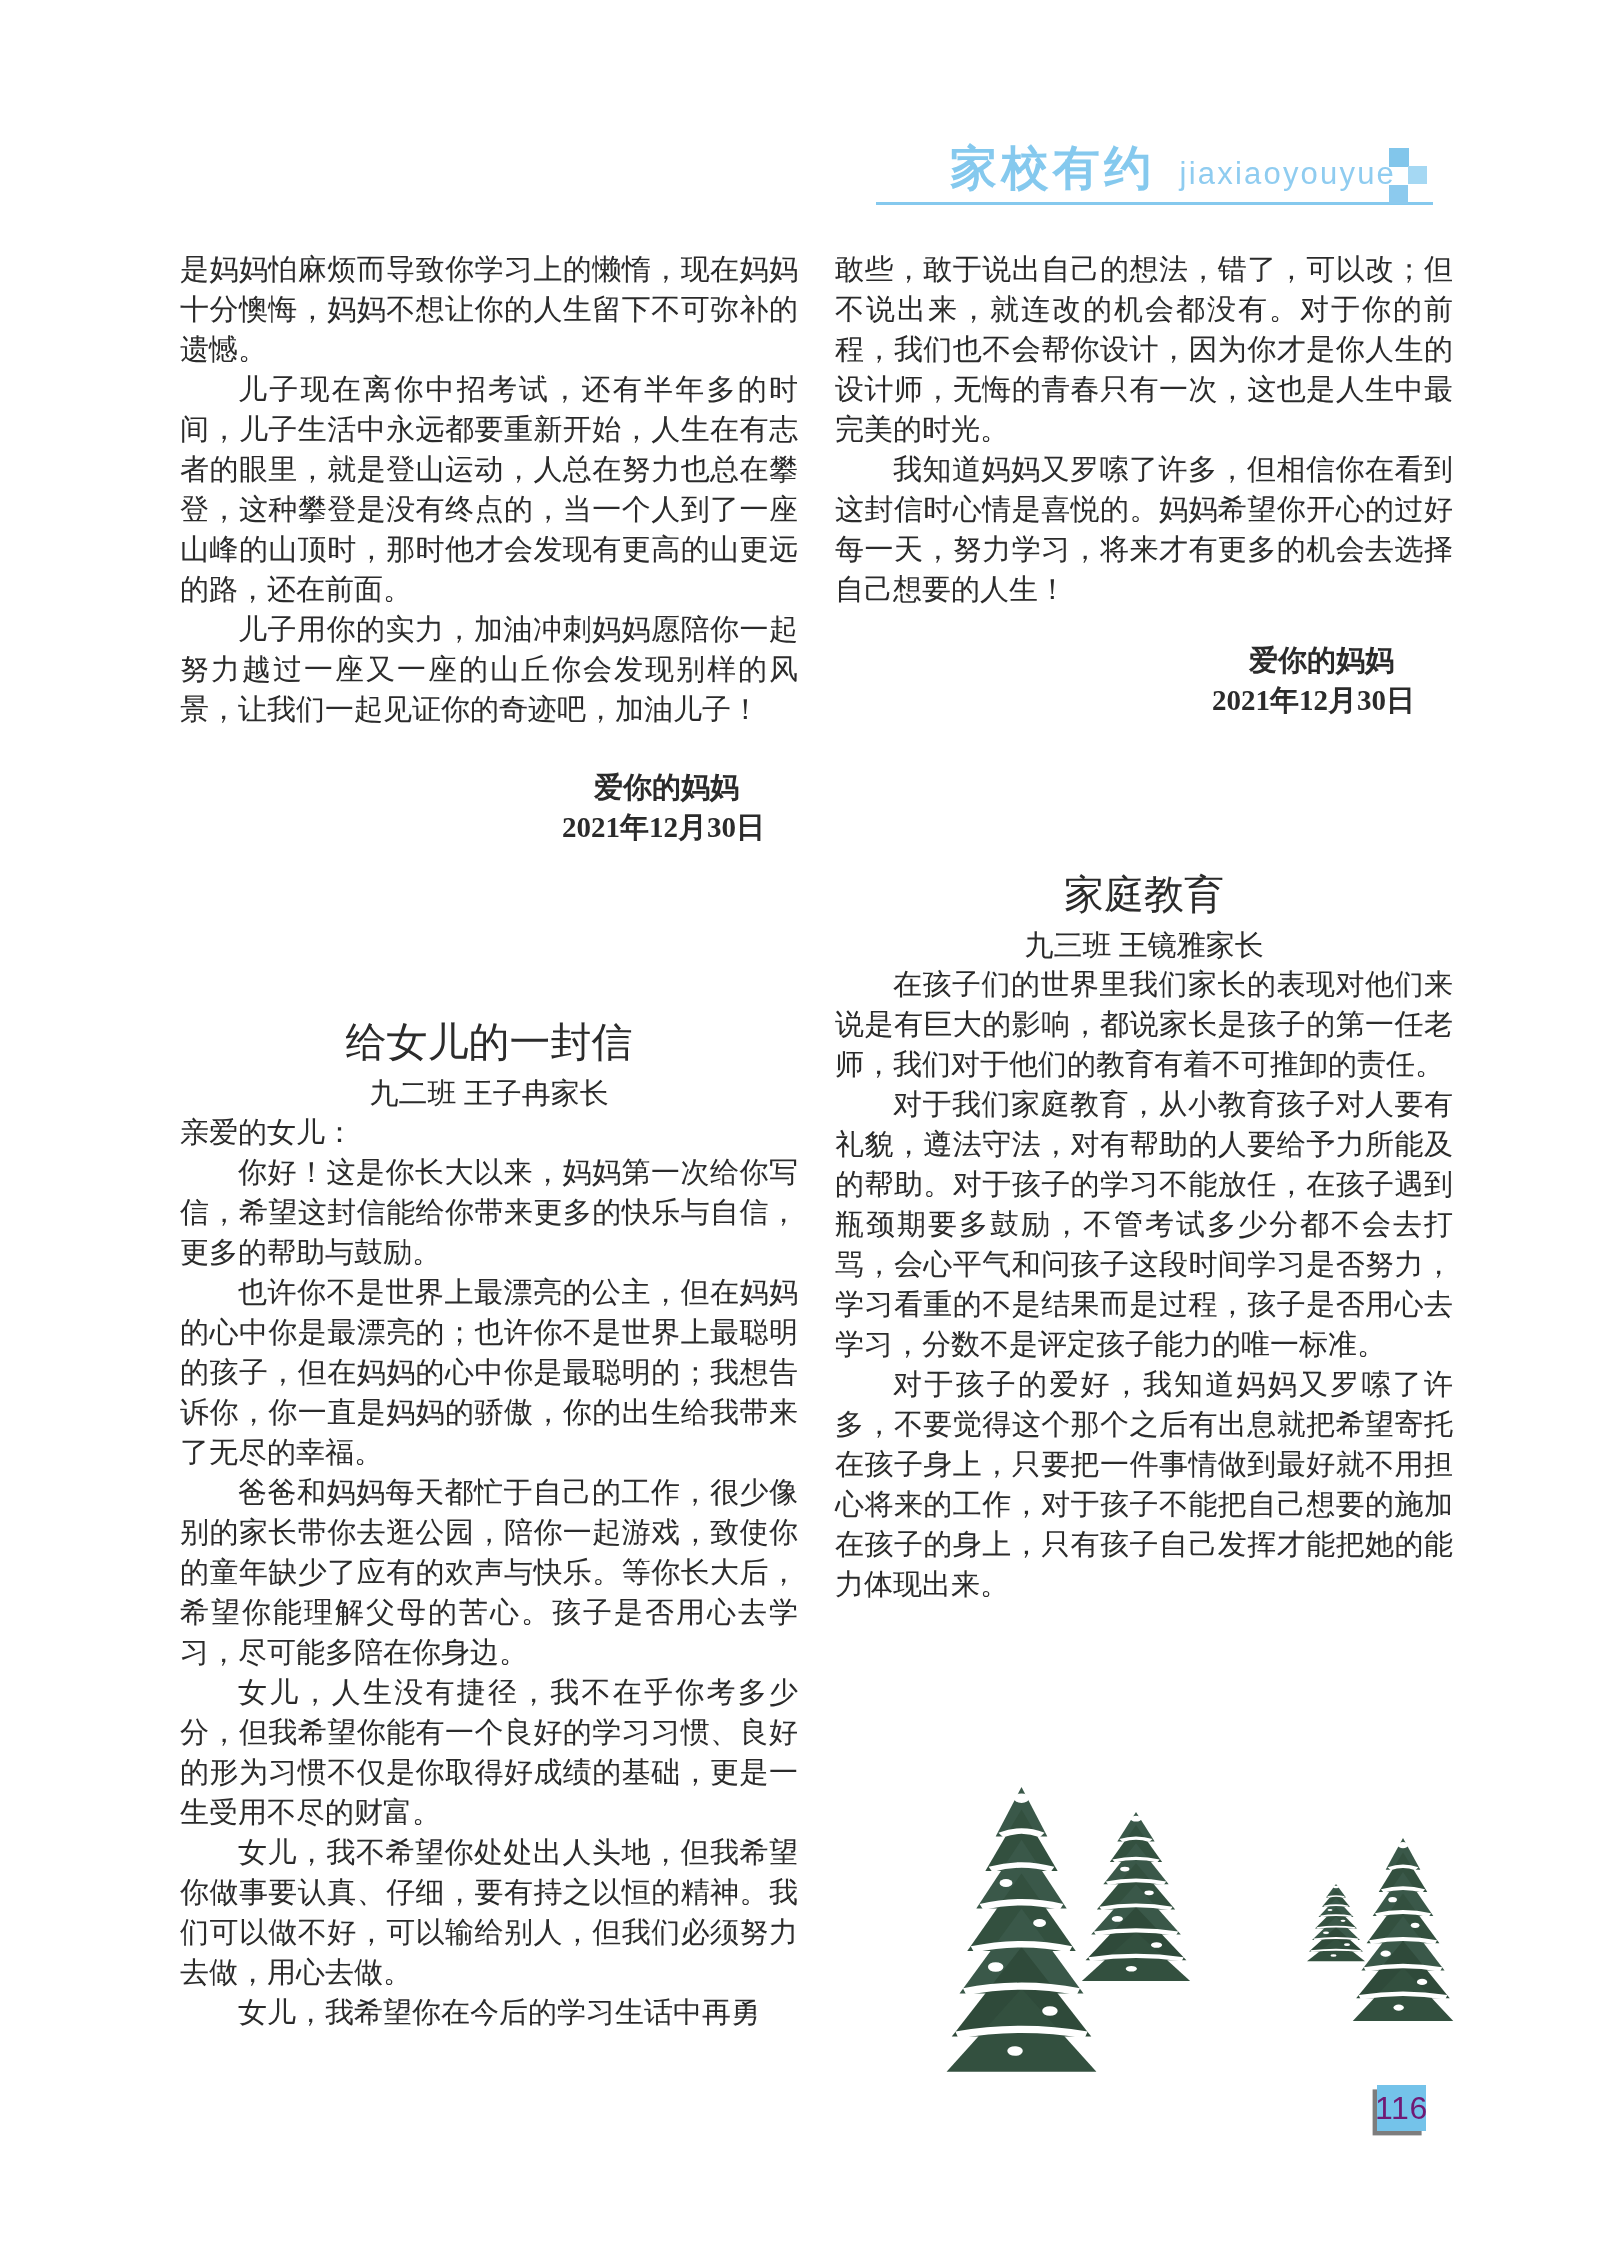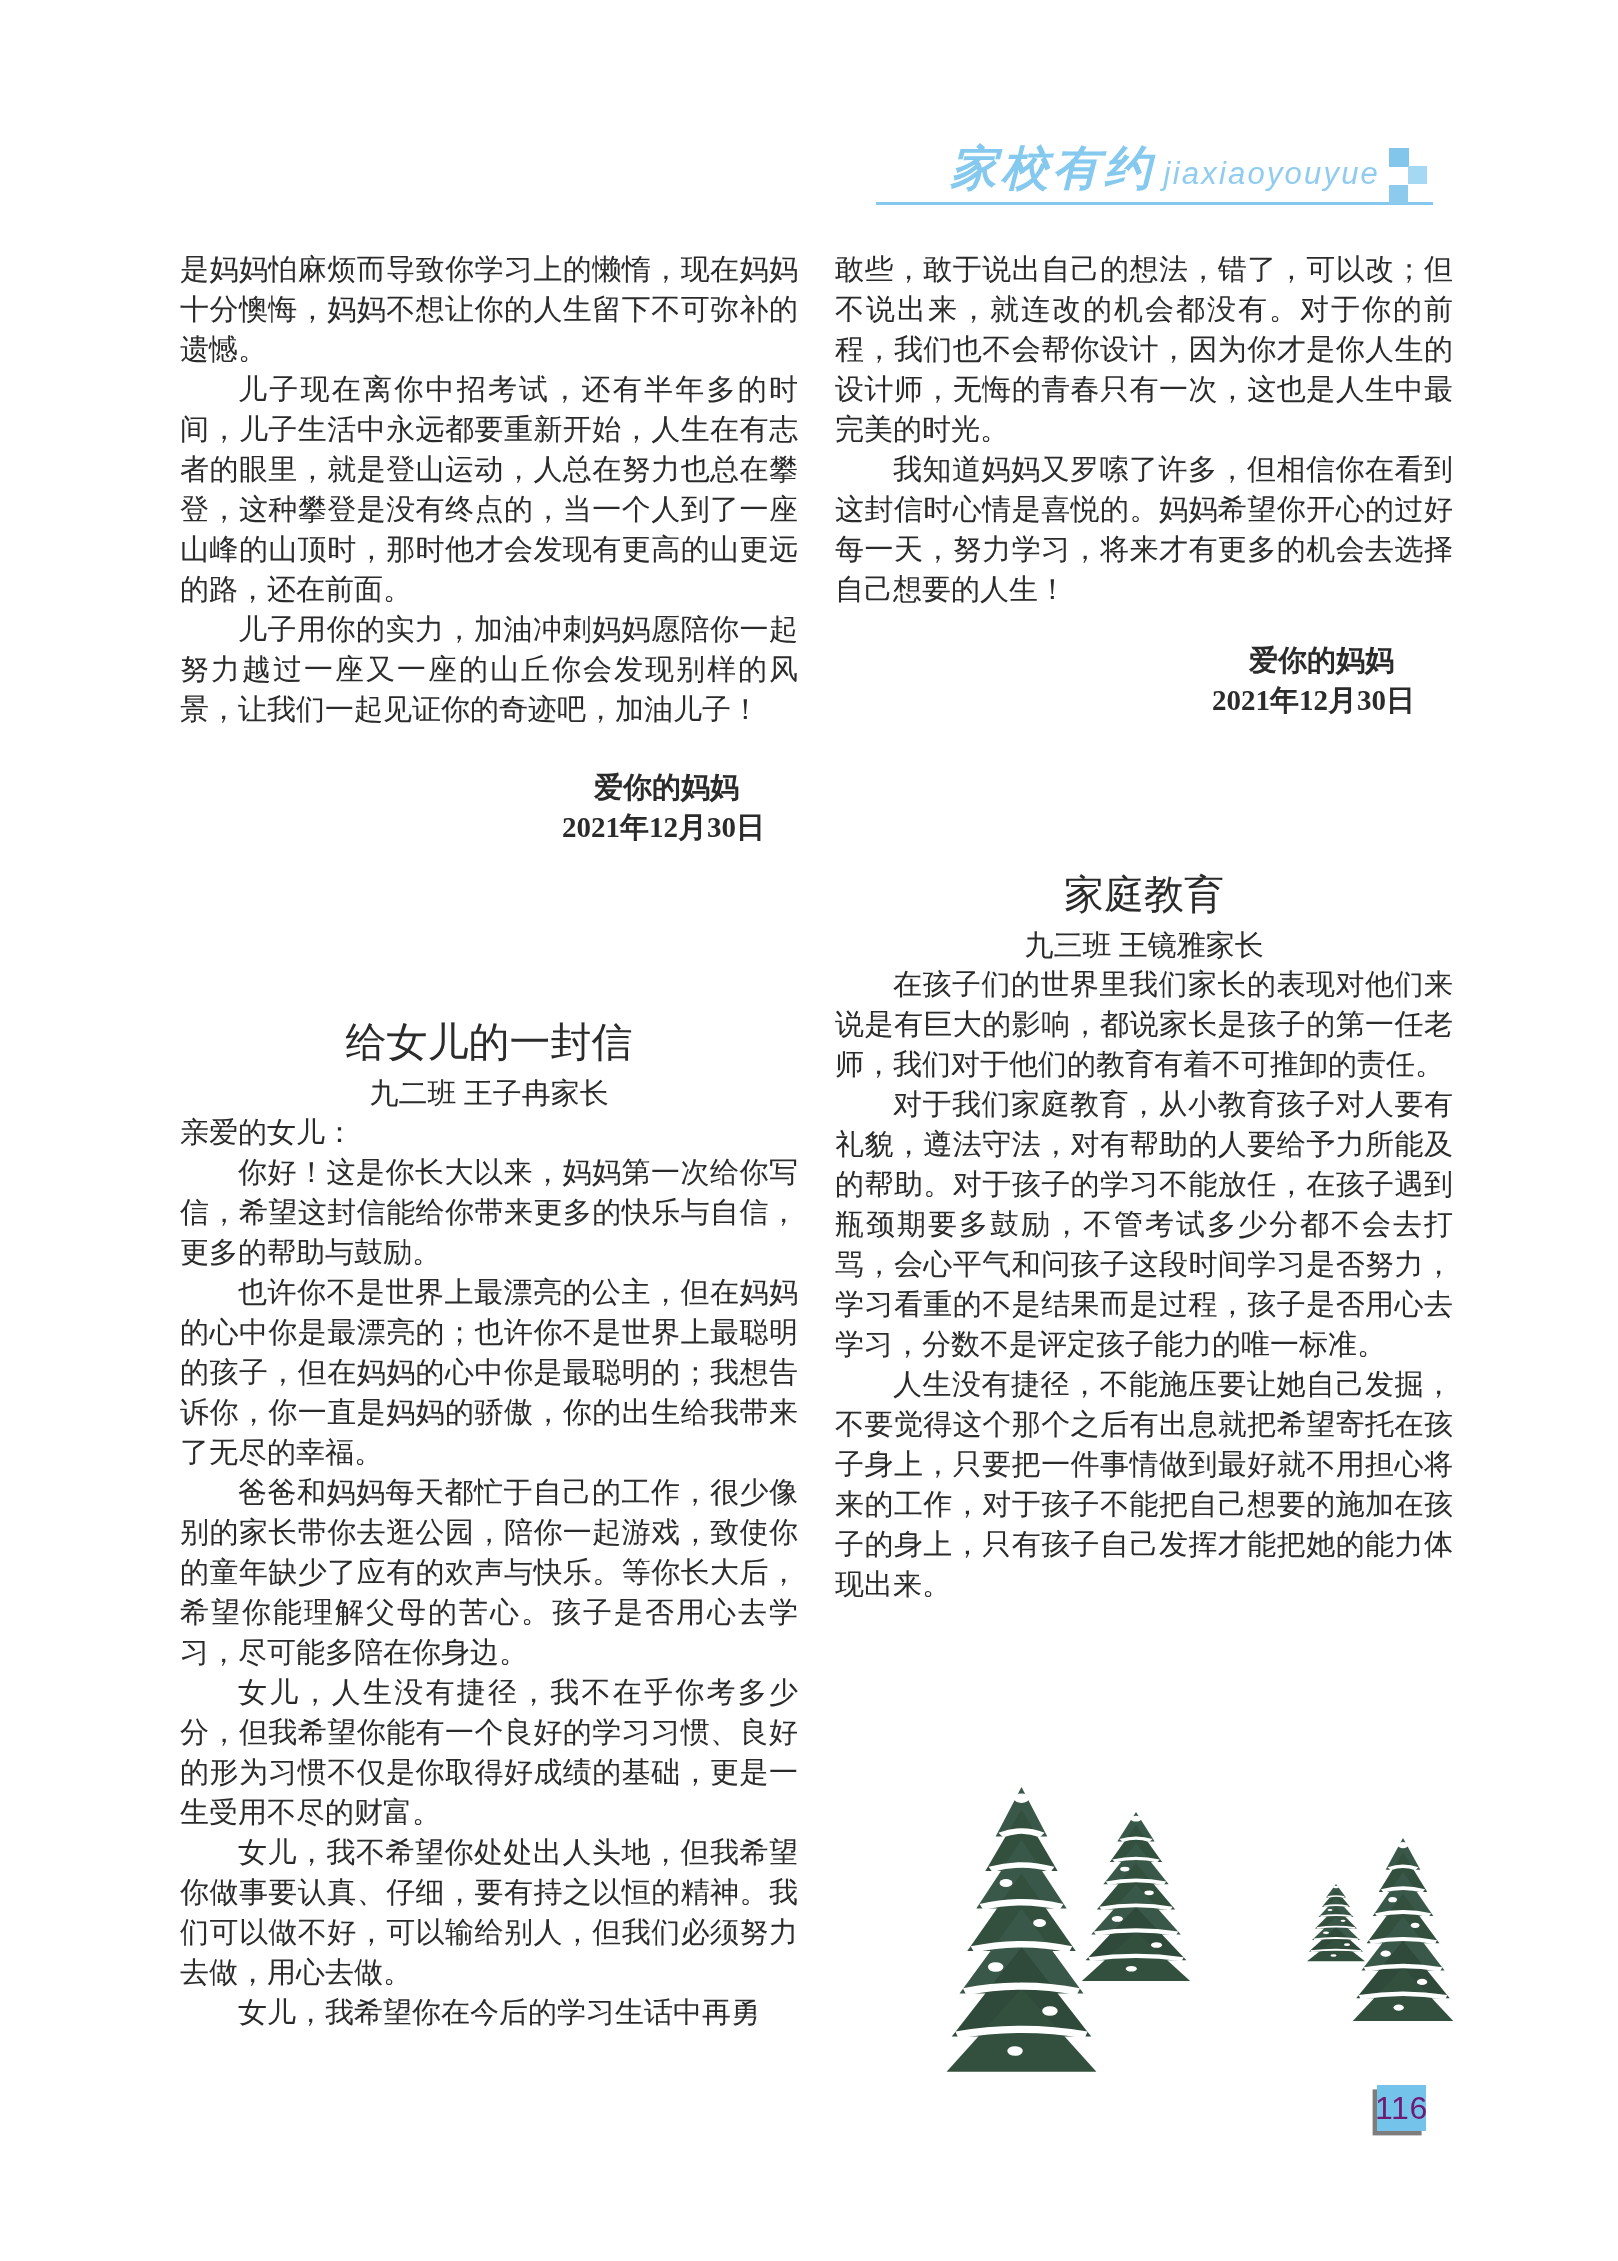--- a/index.html
+++ b/index.html
@@ -1,21 +1,21 @@
 <!DOCTYPE html>
 <html style="font-size:11.8px"><head>
 <meta charset="utf-8">
 <style>
   html,body{margin:0;padding:0;background:#ffffff;}
   .page{position:relative;width:1618px;height:2261px;background:#ffffff;overflow:hidden;
         font-family:"Liberation Serif", serif;color:#2b2b2b;}
 
   
   .masthead{position:absolute;left:876px;top:137px;width:559px;height:68px;
-            display:flex;align-items:baseline;gap:8px;padding-left:74px;box-sizing:border-box;font-style:italic;}
+            display:flex;align-items:baseline;gap:24px;padding-left:74px;box-sizing:border-box;}
   .masthead .cn{font-family:"Liberation Sans", sans-serif;font-weight:bold;
                 font-size:47px;color:#85c9ee;letter-spacing:4.4px;white-space:nowrap;}
   .masthead .py{font-family:"Liberation Sans", sans-serif;font-size:31px;color:#8fccf0;
                 letter-spacing:2.2px;white-space:nowrap;}
   .head-rule{position:absolute;left:876px;top:202px;width:557px;height:2.9px;background:#85c9ee;}
   .sq{position:absolute;}
   .sq1{left:1389px;top:148px;width:20px;height:19px;background:#82c6eb;}
   .sq2{left:1408px;top:166px;width:19px;height:18.4px;background:#a5d8f3;}
   .sq3{left:1389px;top:185px;width:19px;height:19px;background:#8ccaee;}
 
@@ -87,21 +87,21 @@
   <div class="col col-right">
     <p>敢些，敢于说出自己的想法，错了，可以改；但不说出来，就连改的机会都没有。对于你的前程，我们也不会帮你设计，因为你才是你人生的设计师，无悔的青春只有一次，这也是人生中最完美的时光。</p>
     <p class="indent">我知道妈妈又罗嗦了许多，但相信你在看到这封信时心情是喜悦的。妈妈希望你开心的过好每一天，努力学习，将来才有更多的机会去选择自己想要的人生！</p>
     <div class="sig sig-name-r">爱你的妈妈</div>
     <div class="sig sig-date-r">2021年12月30日</div>
 
     <div class="essay-title">家庭教育</div>
     <div class="byline">九三班 王镜雅家长</div>
     <p class="indent body-start">在孩子们的世界里我们家长的表现对他们来说是有巨大的影响，都说家长是孩子的第一任老师，我们对于他们的教育有着不可推卸的责任。</p>
     <p class="indent">对于我们家庭教育，从小教育孩子对人要有礼貌，遵法守法，对有帮助的人要给予力所能及的帮助。对于孩子的学习不能放任，在孩子遇到瓶颈期要多鼓励，不管考试多少分都不会去打骂，会心平气和问孩子这段时间学习是否努力，学习看重的不是结果而是过程，孩子是否用心去学习，分数不是评定孩子能力的唯一标准。</p>
-    <p class="indent">人生没有捷径，不能施压要让她自己发掘，不要觉得这个那个之后有出息就把希望寄托在孩子身上，只要把一件事情做到最好就不用担心将来的工作，对于孩子不能把自己想要的施加在孩子的身上，只有孩子自己发挥才能把她的能力体现出来。</p>
+    <p class="indent">对于孩子的爱好，我知道妈妈又罗嗦了许多，不要觉得这个那个之后有出息就把希望寄托在孩子身上，只要把一件事情做到最好就不用担心将来的工作，对于孩子不能把自己想要的施加在孩子的身上，只有孩子自己发挥才能把她的能力体现出来。</p>
   </div>
 
   <svg width="0" height="0" style="position:absolute" aria-hidden="true">
     <defs>
       <g id="pine">
         <polygon points="60,0 40,62 80,62" fill="#3a5849"></polygon>
         <polygon points="60,28 32,105 88,105" fill="#33503f"></polygon>
         <polygon points="60,66 25,152 95,152" fill="#3a5849"></polygon>
         <polygon points="60,108 18,205 102,205" fill="#33503f"></polygon>
         <polygon points="60,152 12,258 108,258" fill="#3a5849"></polygon>

